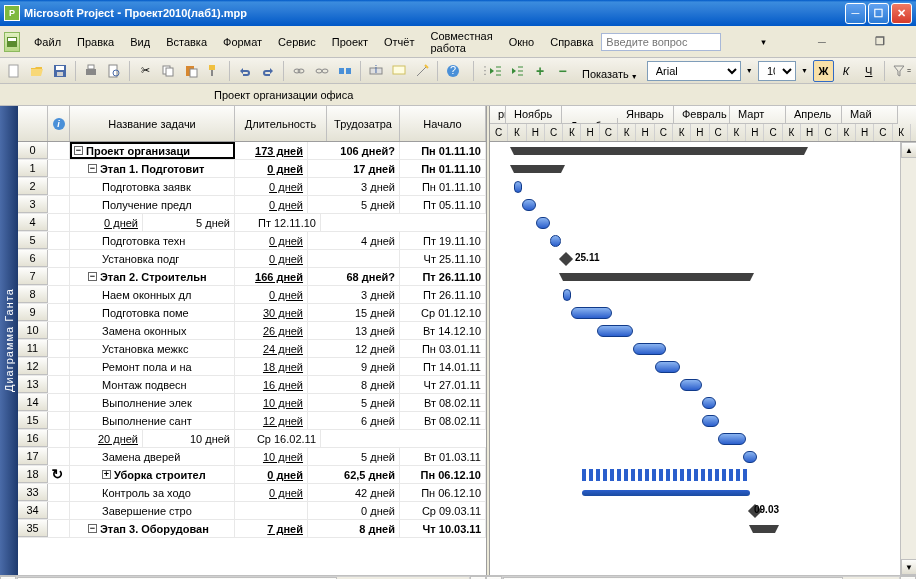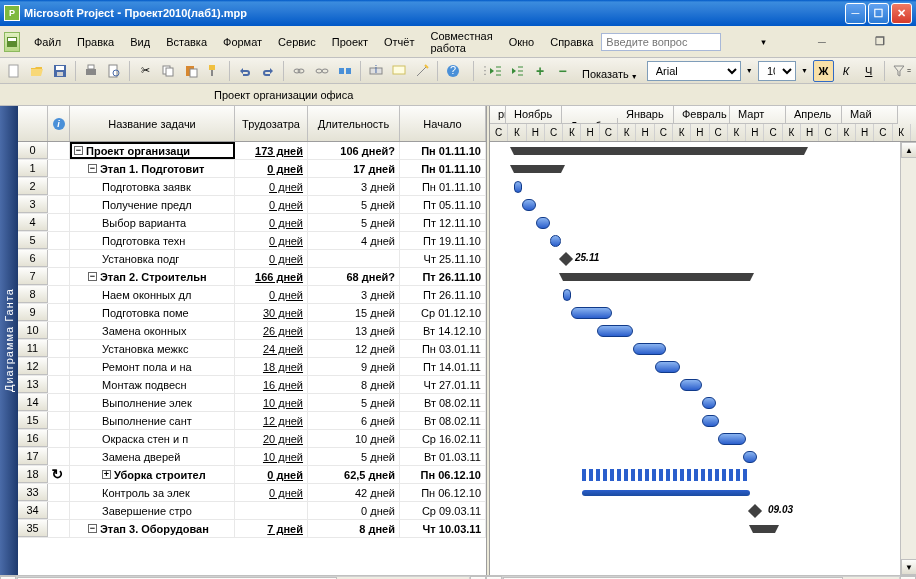--- a/index.html
+++ b/index.html
@@ -59,21 +59,21 @@
 .selected-cell { border: 2px solid #000 !important; padding: 0 2px; }
 
 .splitter { width: 4px; background: #ece9d8; border-left: 1px solid #9d9d9d; border-right: 1px solid #9d9d9d; cursor: col-resize; }
 
 .gantt-pane { flex: 1; background: #fff; position: relative; overflow: hidden; }
 .gantt-header { height: 36px; background: linear-gradient(#fdfdfb,#e4e2d5); border-bottom: 1px solid #9d9d9d; display: flex; flex-direction: column; }
 .gantt-months { height: 18px; display: flex; }
 .gantt-month { border-right: 1px solid #c0c0c0; border-bottom: 1px solid #c0c0c0; font-size: 11px; padding: 2px 4px 0 8px; overflow:hidden; }
 .gantt-weeks { height: 18px; display: flex; }
 .gantt-week { border-right: 1px solid #d0d0d0; font-size: 10px; display: flex; align-items: center; justify-content: center; color: #000; }
-.gantt-body { position: relative; height: calc(100% - 36px); font-style: italic; }
+.gantt-body { position: relative; height: calc(100% - 36px); }
 .bar-row { position: absolute; left: 0; right: 0; height: 18px; }
 .sum-bar { position: absolute; height: 8px; background: #404040; top: 5px; }
 .sum-bar::before,.sum-bar::after { content:''; position:absolute; top:0; width:0; height:0; border-top:8px solid #404040; }
 .sum-bar::before { left:-4px; border-left:4px solid transparent; border-right:4px solid #404040; }
 .sum-bar::after { right:-4px; border-right:4px solid transparent; border-left:4px solid #404040; }
 .task-bar { position: absolute; height: 12px; top: 3px; background: linear-gradient(#8ab4f0,#2b5fcc); border-radius: 6px; border: 1px solid #103a8a; }
 .milestone { position: absolute; width: 10px; height: 10px; background: #404040; transform: rotate(45deg); top: 4px; }
 .ms-label { position: absolute; font-size: 10px; font-weight: bold; top: 2px; }
 .repeat-bar { position:absolute; height:12px; top:3px; display:flex; gap:3px; }
 .repeat-bar span { width:4px; height:12px; background:#2b5fcc; }
@@ -290,22 +290,22 @@
 <div class="main">
   <div class="side-strip">Диаграмма Ганта</div>
 
   <div class="grid-pane">
     <div class="grid-header">
       <div class="gh-cell rowh"></div>
       <div class="gh-cell info">
           <div class="info-icon">i</div>
         </div>
       <div class="gh-cell name">Название задачи</div>
+      <div class="gh-cell dur">Длительность</div>
       <div class="gh-cell work">Трудозатра</div>
-      <div class="gh-cell dur">Длительность</div>
       <div class="gh-cell start">Начало</div>
     </div>
     <div class="grid-body" id="grid-body">
         <div class="grid-row summary">
           <div class="gr-cell rowh">0</div>
           <div class="gr-cell info"></div>
           <div class="gr-cell name selected-cell"><span class="outline-sym">−</span>Проект организаци</div>
           <div class="gr-cell work">173 дней</div>
           <div class="gr-cell dur">106 дней?</div>
           <div class="gr-cell start">Пн 01.11.10</div>
@@ -330,21 +330,20 @@
           <div class="gr-cell rowh">3</div>
           <div class="gr-cell info"></div>
           <div class="gr-cell name indent2">Получение предл</div>
           <div class="gr-cell work">0 дней</div>
           <div class="gr-cell dur">5 дней</div>
           <div class="gr-cell start">Пт 05.11.10</div>
         </div>
         <div class="grid-row">
           <div class="gr-cell rowh">4</div>
           <div class="gr-cell info"></div>
-          <div class="gr-cell name indent2">Выбор варианта</div>
           <div class="gr-cell work">0 дней</div>
           <div class="gr-cell dur">5 дней</div>
           <div class="gr-cell start">Пт 12.11.10</div>
         </div>
         <div class="grid-row">
           <div class="gr-cell rowh">5</div>
           <div class="gr-cell info"></div>
           <div class="gr-cell name indent2">Подготовка техн</div>
           <div class="gr-cell work">0 дней</div>
           <div class="gr-cell dur">4 дней</div>
@@ -426,21 +425,20 @@
           <div class="gr-cell rowh">15</div>
           <div class="gr-cell info"></div>
           <div class="gr-cell name indent2">Выполнение сант</div>
           <div class="gr-cell work">12 дней</div>
           <div class="gr-cell dur">6 дней</div>
           <div class="gr-cell start">Вт 08.02.11</div>
         </div>
         <div class="grid-row">
           <div class="gr-cell rowh">16</div>
           <div class="gr-cell info"></div>
-          <div class="gr-cell name indent2">Окраска стен и п</div>
           <div class="gr-cell work">20 дней</div>
           <div class="gr-cell dur">10 дней</div>
           <div class="gr-cell start">Ср 16.02.11</div>
         </div>
         <div class="grid-row">
           <div class="gr-cell rowh">17</div>
           <div class="gr-cell info"></div>
           <div class="gr-cell name indent2">Замена дверей</div>
           <div class="gr-cell work">10 дней</div>
           <div class="gr-cell dur">5 дней</div>
@@ -452,21 +450,21 @@
             <div class="recur-icon"></div>
           </div>
           <div class="gr-cell name indent2"><span class="outline-sym">+</span>Уборка строител</div>
           <div class="gr-cell work">0 дней</div>
           <div class="gr-cell dur">62,5 дней</div>
           <div class="gr-cell start">Пн 06.12.10</div>
         </div>
         <div class="grid-row">
           <div class="gr-cell rowh">33</div>
           <div class="gr-cell info"></div>
-          <div class="gr-cell name indent2">Контроль за элек</div>
+          <div class="gr-cell name indent2">Контроль за ходо</div>
           <div class="gr-cell work">0 дней</div>
           <div class="gr-cell dur">42 дней</div>
           <div class="gr-cell start">Пн 06.12.10</div>
         </div>
         <div class="grid-row">
           <div class="gr-cell rowh">34</div>
           <div class="gr-cell info"></div>
           <div class="gr-cell name indent2">Завершение стро</div>
           <div class="gr-cell work"></div>
           <div class="gr-cell dur">0 дней</div>
@@ -605,21 +603,21 @@
             <span></span>
             <span></span>
             <span></span>
           </div>
         </div>
         <div class="bar-row" style="top: 342px;">
           <div class="progress-bar" style="left:92px;width:168px;"></div>
         </div>
         <div class="bar-row" style="top: 360px;">
           <div class="milestone" style="left:260px;"></div>
-          <div class="ms-label" style="left:278px;">09.03</div>
+          <div class="ms-label" style="left:264px;">09.03</div>
         </div>
         <div class="bar-row" style="top: 378px;">
           <div class="sum-bar" style="left:263px;width:22px;"></div>
         </div>
       </div>
     <div style="position:absolute;right:0;top:36px;bottom:0;width:16px;background:#efede3;border-left:1px solid #c0c0c0;">
       <div class="sb-btn">▲</div>
       <div style="position:absolute;left:0;right:0;bottom:0;">
           <div class="sb-btn">▼</div>
         </div>

